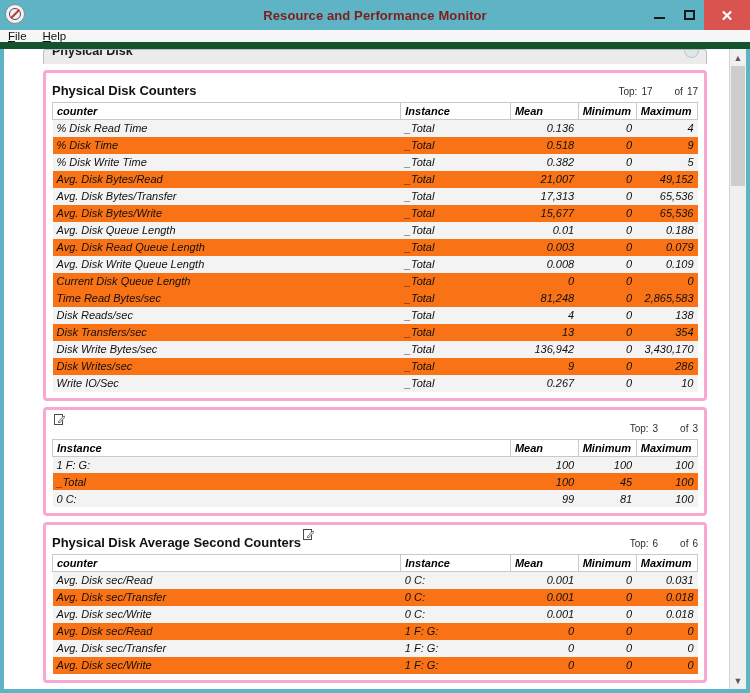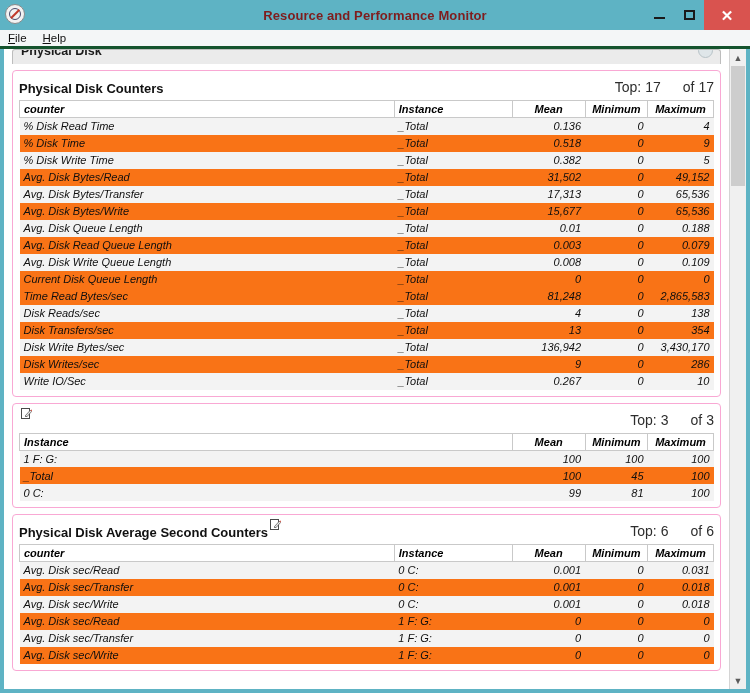--- a/index.html
+++ b/index.html
@@ -104,21 +104,21 @@
     color: #ffffff;
     font-size: 15px;
     font-weight: bold;
     line-height: 1;
   }
 
   
   .menubar {
     height: 19px;
     background: #f4f6f7;
-    border-bottom: 3px solid #14532d;
+    border-bottom: 7px solid #14532d;
     display: flex;
     align-items: center;
     padding-left: 8px;
     box-sizing: border-box;
   }
   .menu-item {
     font-size: 11.5px;
     color: #111;
     margin-right: 16px;
     cursor: default;
@@ -134,22 +134,23 @@
     height: 640px;
     background: #ffffff;
     display: flex;
     box-sizing: border-box;
   }
   .content {
     position: relative;
     flex: 1 1 auto;
     overflow: hidden;
     background: #ffffff;
-    padding: 0 6px;
-    box-sizing: border-box;
+    padding: 0 20px;
+    box-sizing: border-box;
+    margin-left: 17px;
   }
 
   
   .collapsed-bar {
     position: relative;
     height: 15px;
     margin: 0 2px 0 2px;
     background: #ebebeb;
     border: 1px solid #bdbdbd;
     border-bottom: none;
@@ -172,21 +173,21 @@
     width: 15px;
     height: 15px;
     border-radius: 50%;
     background: #dfe6e9;
     border: 1px solid #b7c2c6;
     box-sizing: border-box;
   }
 
   
   .section {
-    border: 1px solid #f9a8d4;
+    border: 3px solid #f9a8d4;
     border-radius: 4px;
     background: #ffffff;
     margin: 6px 2px 0 2px;
     padding: 5px 6px 6px 6px;
     box-sizing: border-box;
   }
   .section-head {
     position: relative;
     display: flex;
     align-items: flex-end;
@@ -203,21 +204,21 @@
     width: 11px;
     height: 12px;
     margin-left: 2px;
     align-self: flex-start;
     margin-top: -2px;
     position: relative;
     flex: 0 0 auto;
   }
   .topof {
     margin-left: auto;
-    font-size: 14px;
+    font-size: 10px;
     color: #2d2d2d;
     display: flex;
     align-items: center;
     gap: 4px;
     padding-bottom: 1px;
   }
   .topof .sp { display: inline-block; width: 14px; }
 
   
   table.grid {
@@ -232,21 +233,21 @@
     border: 1px solid #c9c9c9;
     font-weight: bold;
     font-size: 11px;
     padding: 2px 4px;
     text-align: left;
     white-space: nowrap;
     color: #000;
     height: 15px;
     box-sizing: border-box;
   }
-  table.grid th.num { text-align: center; }
+  table.grid th.num { text-align: left; }
   table.grid td {
     border: none;
     padding: 2px 4px;
     white-space: nowrap;
     overflow: hidden;
     text-overflow: ellipsis;
     color: #0f0f0f;
     height: 17px;
     box-sizing: border-box;
   }
@@ -364,21 +365,21 @@
                 <tr class="odd">
                   <td>% Disk Write Time</td>
                   <td>_Total</td>
                   <td class="num">0.382</td>
                   <td class="num">0</td>
                   <td class="num">5</td>
                 </tr>
                 <tr class="even">
                   <td>Avg. Disk Bytes/Read</td>
                   <td>_Total</td>
-                  <td class="num">31,502</td>
+                  <td class="num">21,007</td>
                   <td class="num">0</td>
                   <td class="num">49,152</td>
                 </tr>
                 <tr class="odd">
                   <td>Avg. Disk Bytes/Transfer</td>
                   <td>_Total</td>
                   <td class="num">17,313</td>
                   <td class="num">0</td>
                   <td class="num">65,536</td>
                 </tr>

